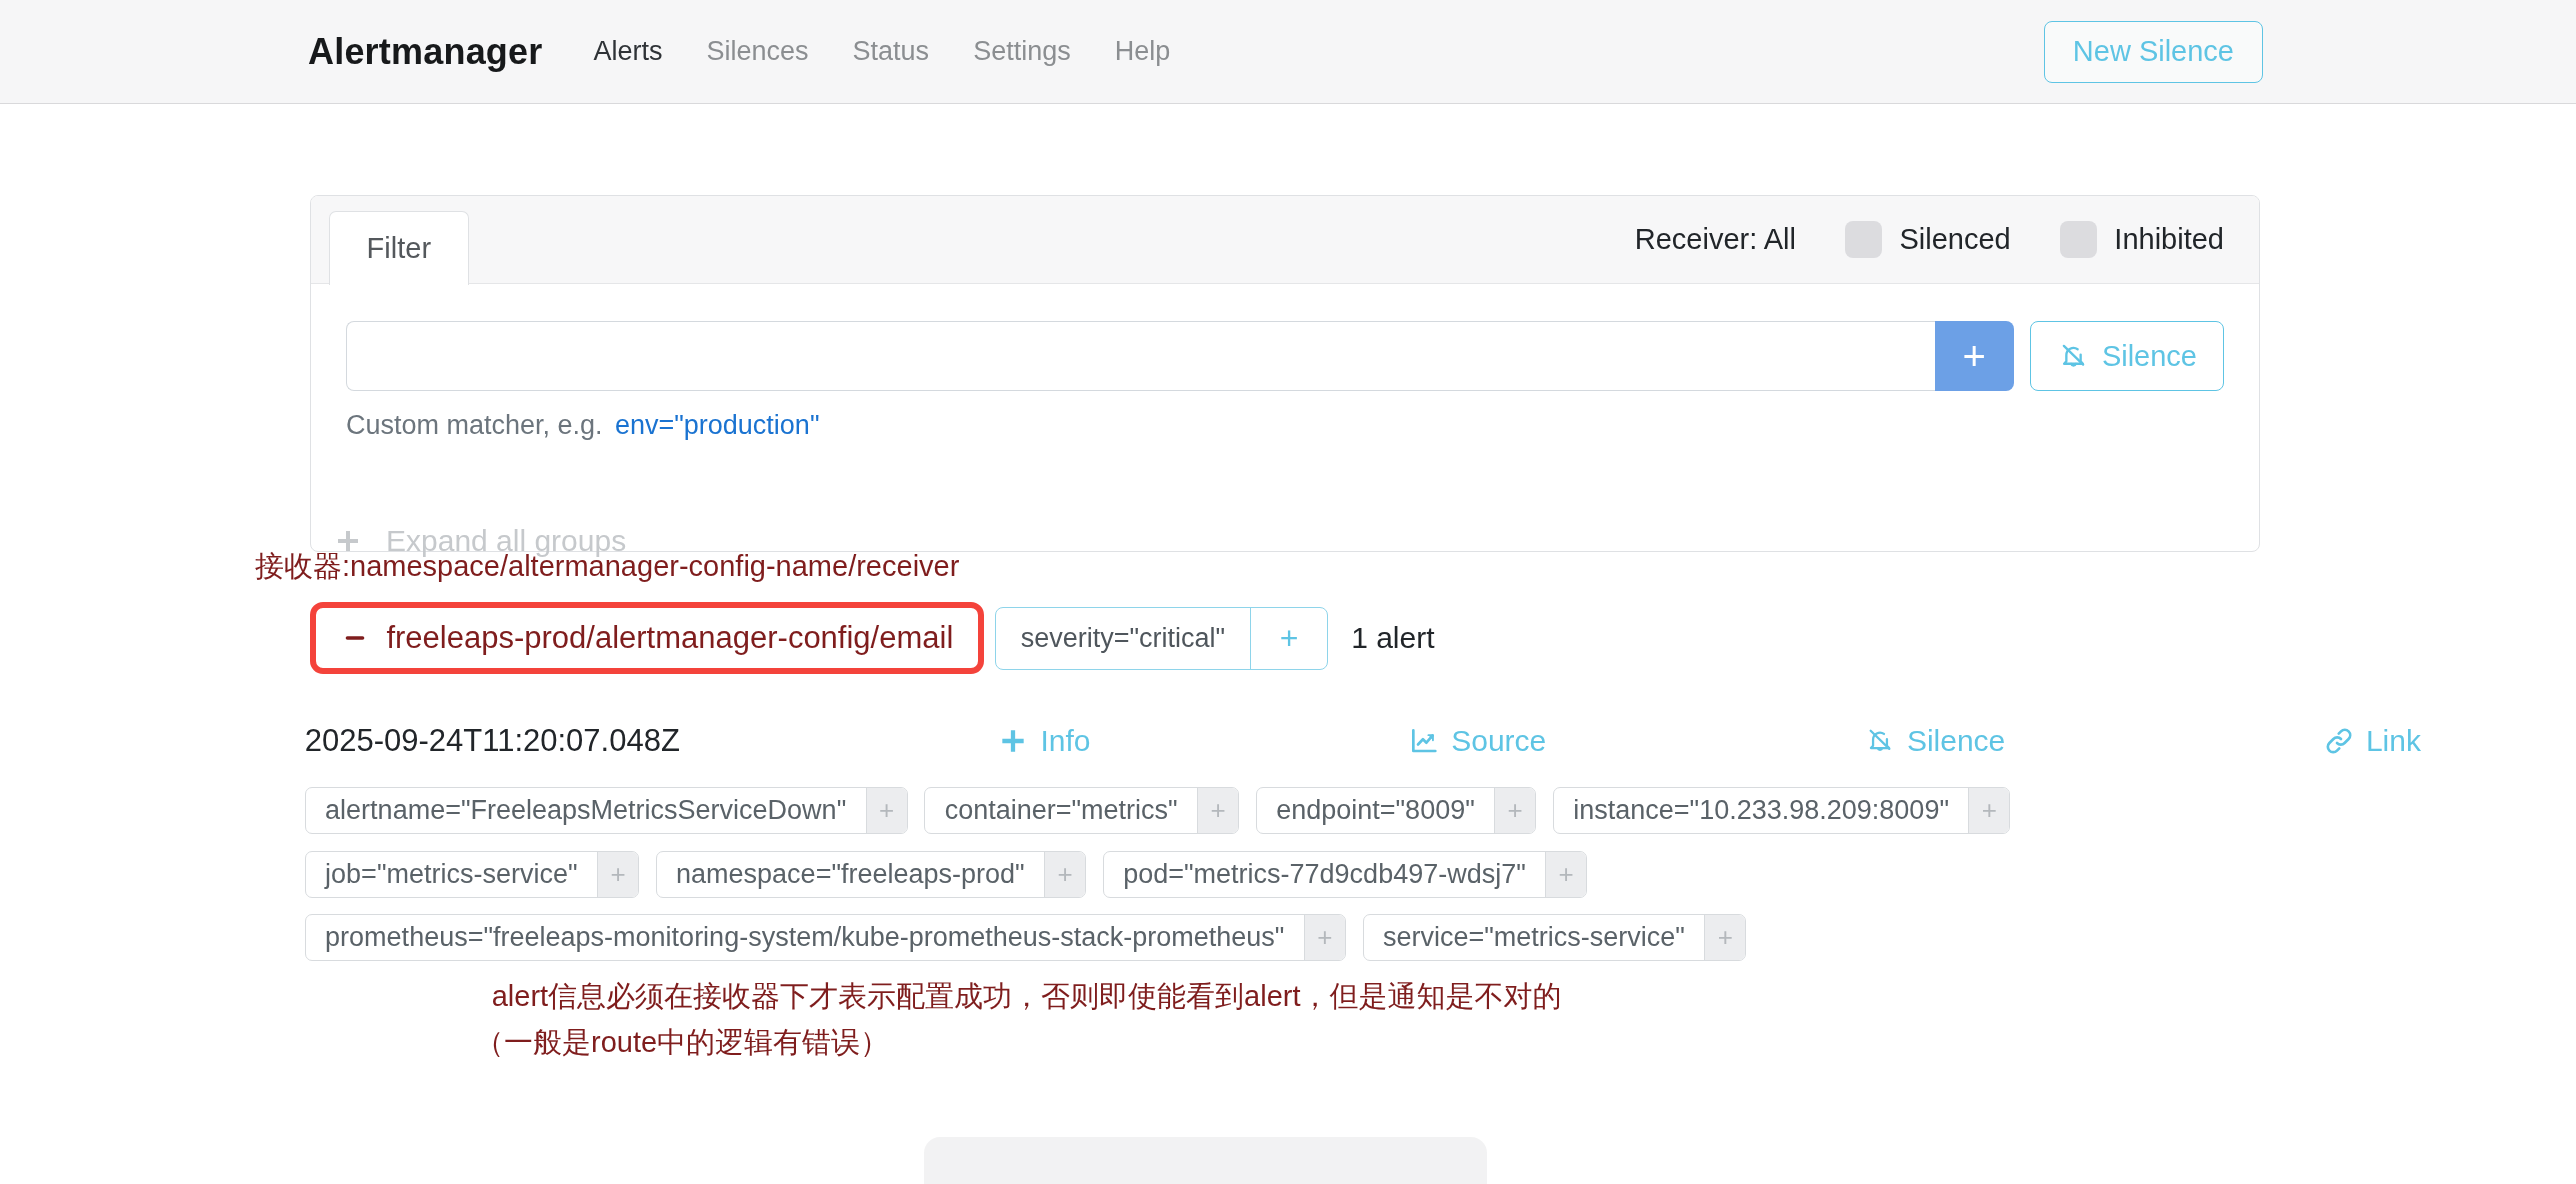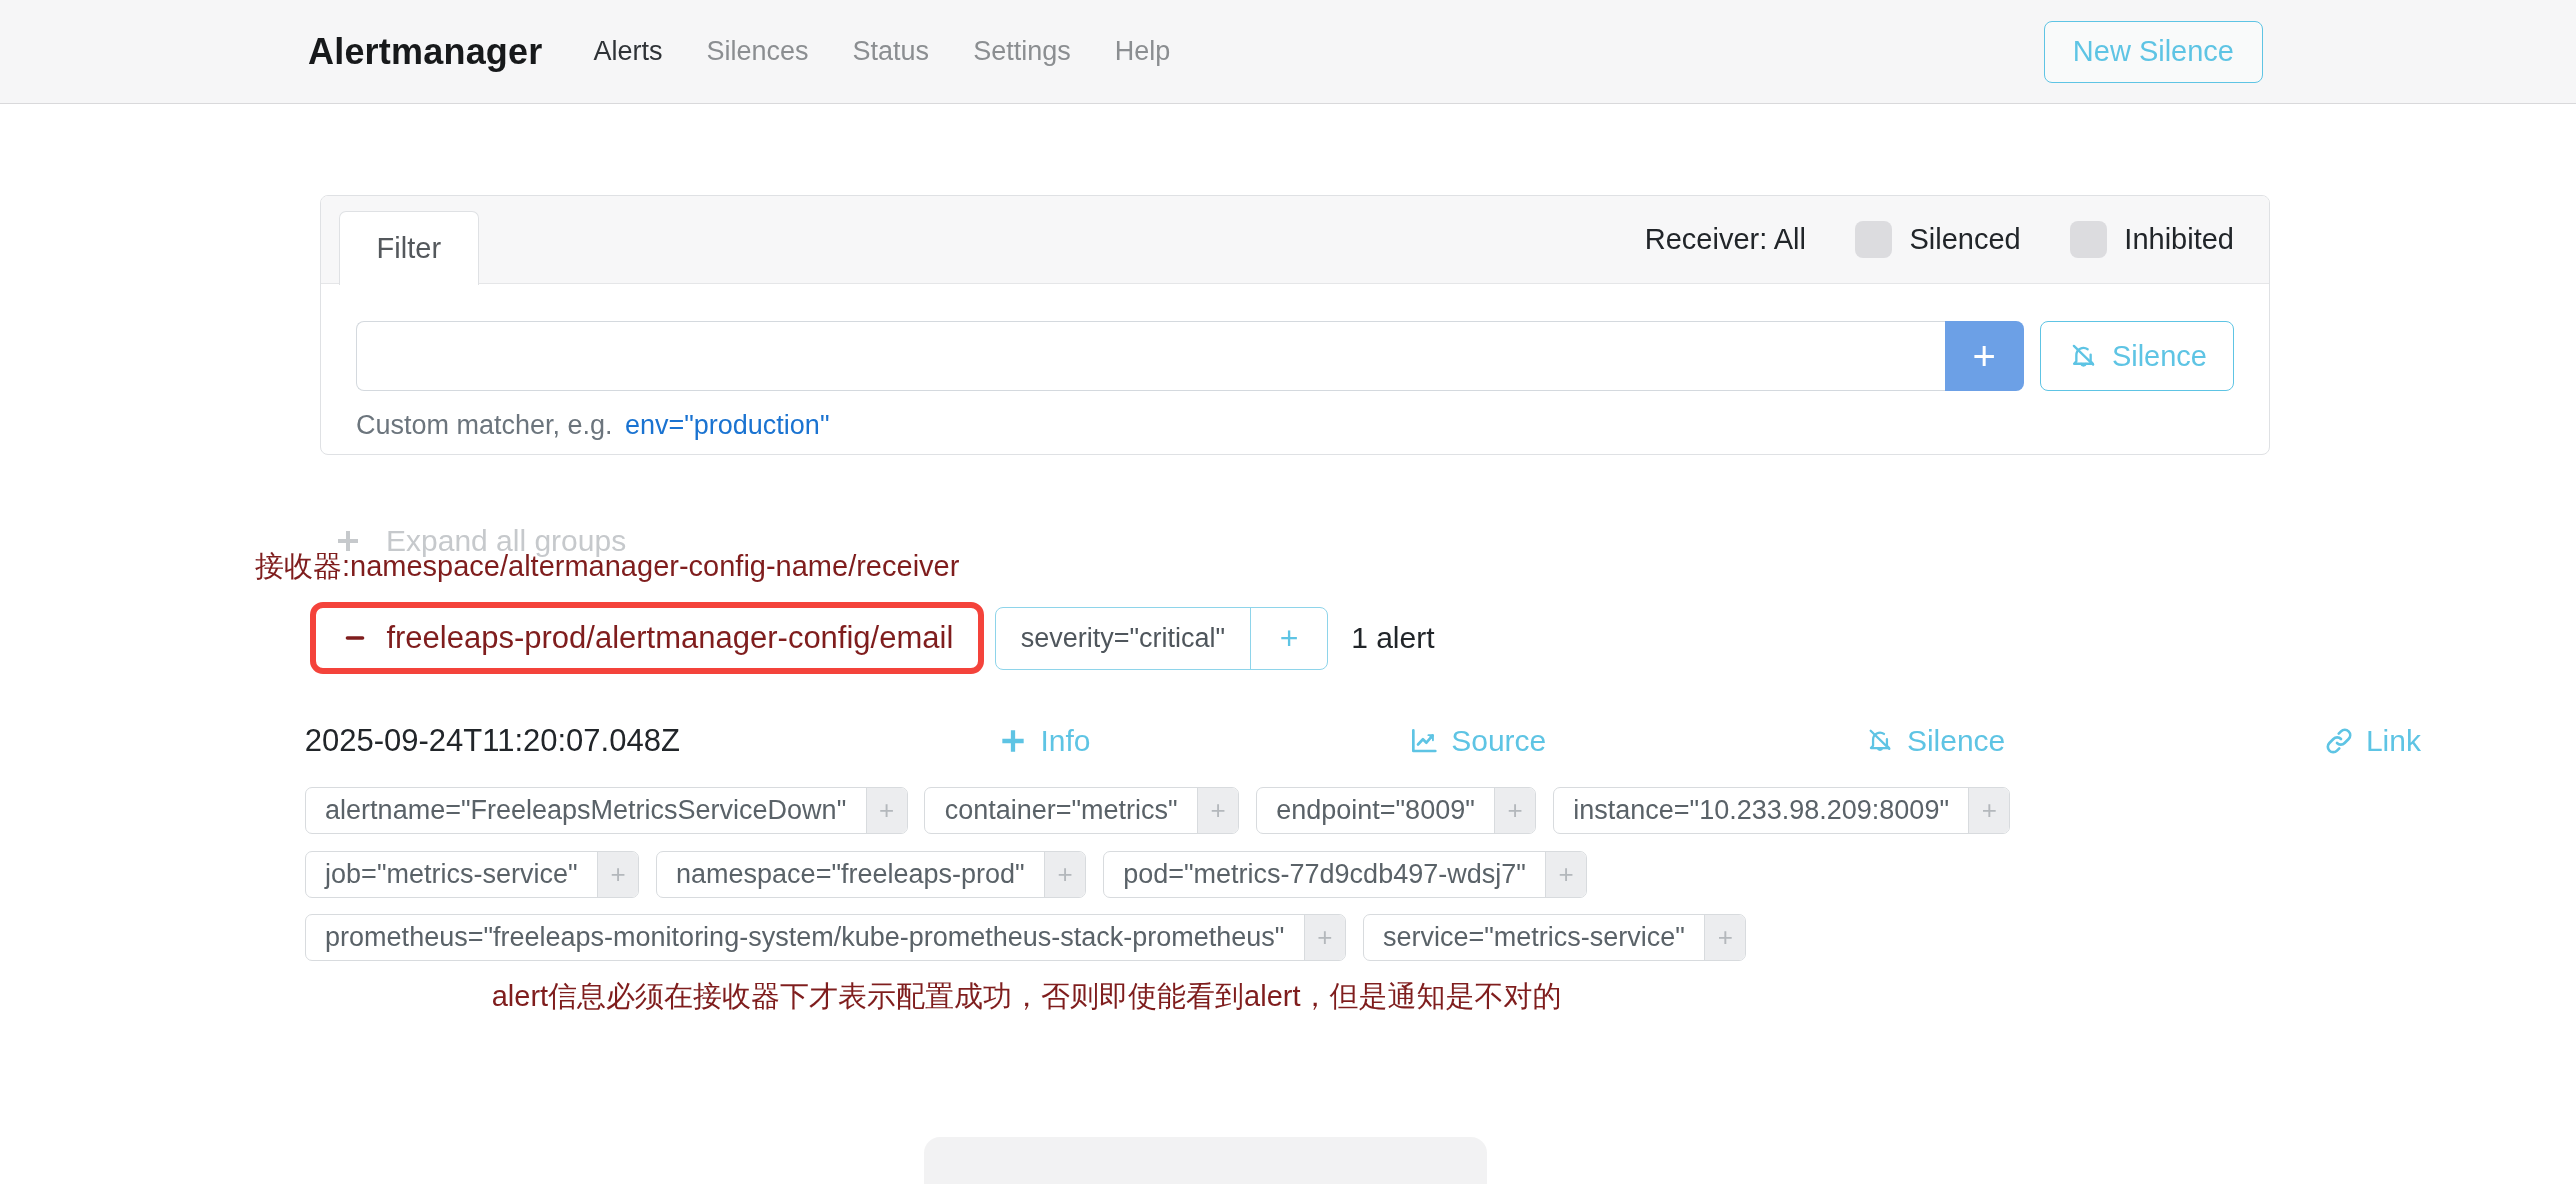--- a/index.html
+++ b/index.html
@@ -14,22 +14,22 @@
   .nav-items { display:flex; margin-left:51px; gap:44px; }
   .nav-item { font-size:27px; color:#8b8e91; cursor:pointer; }
   .nav-item.active { color:#2f3337; }
   .nav-spacer { flex:1; }
   .btn-outline { display:inline-flex; align-items:center; justify-content:center;
             border:1.8px solid #5ec4e4; color:#5ec4e4; background:transparent;
             border-radius:8px; font-size:29px; cursor:pointer; }
   .new-silence-btn { height:62px; padding:0 28px; background:#f9fafa; }
 
   
-  .card { position:absolute; left:310px; top:195px; width:1950px; height:260px;
-          border:1.8px solid #dfe1e4; border-radius:8px; background:#fff;margin-left:10px; }
+  .card { position:absolute; left:310px; top:195px; width:1950px; height:357px;
+          border:1.8px solid #dfe1e4; border-radius:8px; background:#fff; }
   .card-header { height:88px; background:#f7f7f8; border-bottom:1.8px solid #e5e6e8;
           border-radius:7px 7px 0 0; display:flex; align-items:flex-end; padding:0 35px 0 17.6px; }
   .tab { font-size:29px; color:#46494d; cursor:pointer; }
   .tab.active { background:#fff; border:1.8px solid #dfe1e4; border-bottom:none;
           border-radius:7px 7px 0 0; height:74px; margin-bottom:-1.8px;
           display:flex; align-items:center; padding:0 37px; color:#54585c; }
   .tab.plain { height:88px; display:flex; align-items:center; padding:0 40px; color:#212529; }
   .header-right { margin-left:auto; display:flex; align-items:center; gap:49px; height:88px; }
   .receiver-toggle { font-size:29px; color:#212529; cursor:pointer; }
   .check-group { display:flex; align-items:center; gap:17.6px; cursor:pointer; }
@@ -253,17 +253,18 @@
           <span class="chip">
             <span class="chip-text">service="metrics-service"</span>
             <span class="chip-plus">+</span>
           </span>
         </div>
       </div>
 
       <div class="annotation annotation-alert">alert信息必须在接收器下才表示配置成功，否则即使能看到alert，但是通知是不对的</div>
     </div>
 
+    <div class="annotation annotation-logic2">（一般是route中的逻辑有错误）</div>
   </div>
 
   <div class="bottom-artifact"></div>
 </div>
 
 
 </body></html>

